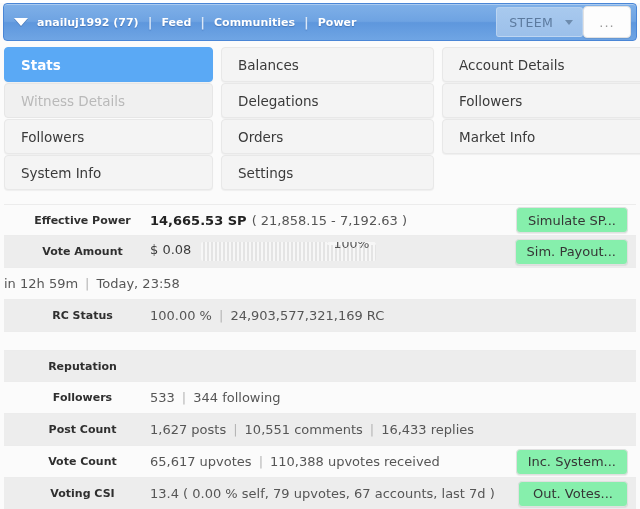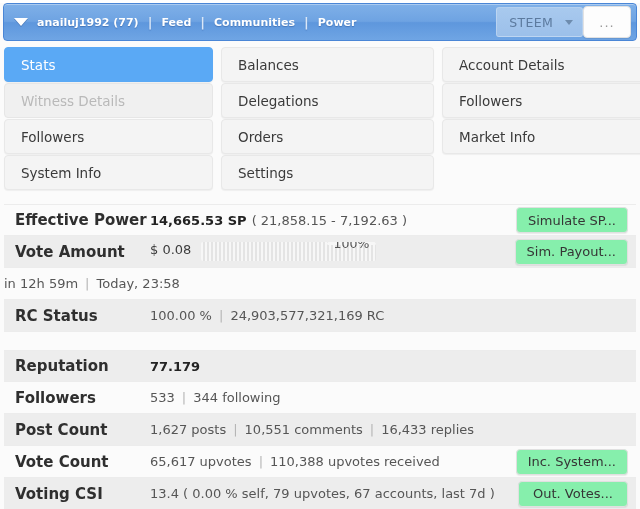--- a/index.html
+++ b/index.html
@@ -131,21 +131,21 @@
     border: 1px solid #e8e8e8;
     border-radius: 4px;
     box-sizing: border-box;
     cursor: pointer;
     box-shadow: 0 1px 1px rgba(0,0,0,0.05);
   }
   .tab.active {
     background: #5aa9f5;
     border-color: #5aa9f5;
     color: #ffffff;
-    font-weight: normal;
+    font-weight: bold;
   }
   .tab.disabled {
     color: #b9b9b9;
     background: #f0f0f0;
     border-color: #e6e6e6;
     cursor: default;
     box-shadow: none;
   }
   .tab.empty {
     background: transparent;
@@ -172,22 +172,23 @@
   }
   .srow.alt { background: #ededed; }
   .srow.first-row { border-top: 1px solid #ececec; }
 
   .slabel {
     width: 146px;
     flex: 0 0 146px;
     padding-left: 11px;
     box-sizing: border-box;
     font-weight: bold;
-    font-size: 15px;
+    font-size: 11px;
     color: #2f2f2f;
+    text-align: center;
   }
   .sval {
     flex: 1 1 auto;
     display: flex;
     align-items: center;
     font-size: 13px;
     color: #3c3c3c;
     min-width: 0;
     white-space: nowrap;
     overflow: hidden;
@@ -339,23 +340,20 @@
       </div>
     </div>
   </div>
 
   <div class="block-gap"></div>
 
   <div class="stats-block second">
 
     <div class="srow alt first-row">
       <div class="slabel">Reputation</div>
-      <div class="sval">
-        <span class="strong">77.179</span>
-      </div>
     </div>
 
     <div class="srow">
       <div class="slabel">Followers</div>
       <div class="sval">
         <span class="dim">533</span>
         <span class="pipe">|</span>
         <span class="dim">344 following</span>
       </div>
     </div>

